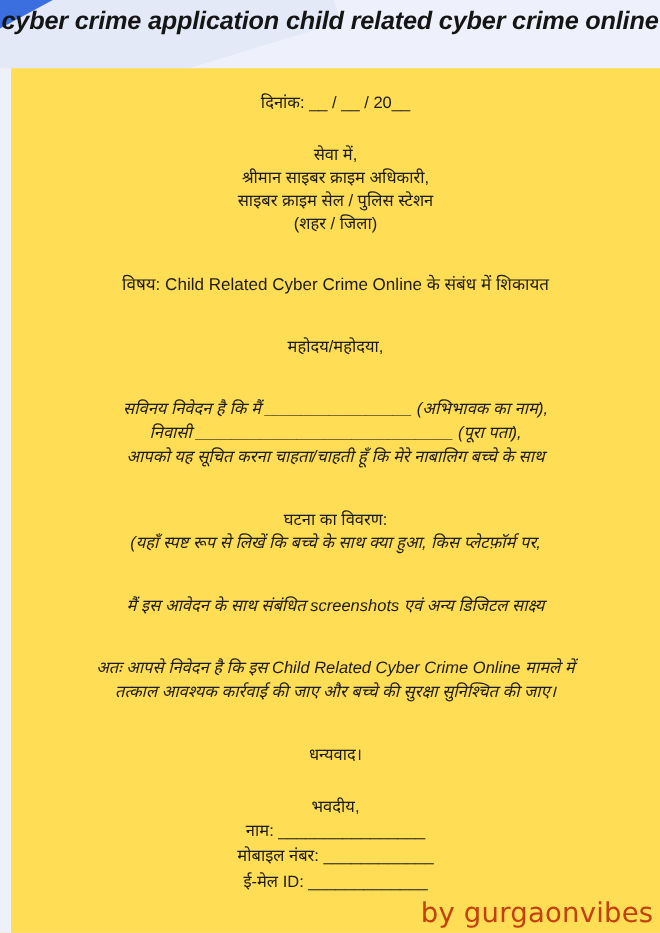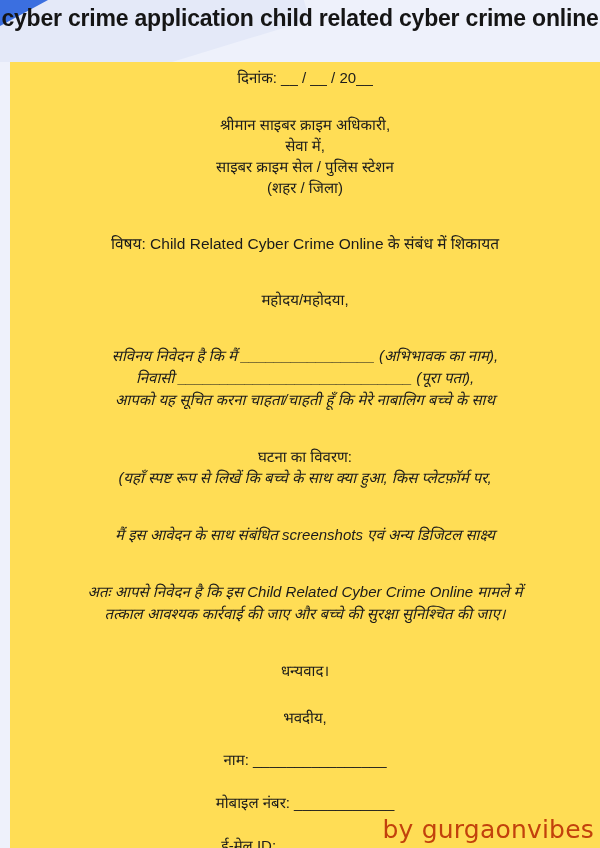--- a/index.html
+++ b/index.html
@@ -16,20 +16,21 @@
   }
 
   
   #header-band {
     position: absolute;
     left: 0; top: 0;
     width: 600px;
     height: 62px;
     background: #eef1fb;
     overflow: hidden;
+    font-style: italic;
   }
   #corner-wedge {
     position: absolute;
     left: 0; top: 0;
     width: 0; height: 0;
     border-top: 26px solid #3b6fe0;
     border-right: 48px solid transparent;
   }
   #diag-sheen {
     position: absolute;
@@ -68,32 +69,31 @@
     text-align: center;
     font-size: 15px;
     line-height: 21px;
     color: #1b1b1b;
     white-space: nowrap;
   }
 
   .gap-sm { height: 9px; }
   .gap-lg { height: 26px; }
 
-  #date-line { margin-top: 5px; font-size: 15px; }
+  #date-line { margin-top: 21px; font-size: 15px; }
 
   #subject-line { font-size: 15.5px; }
 
   .para-line { font-size: 15px; line-height: 22px; font-style: italic; }
 
   .field-line {
     text-align: center;
     font-size: 15px;
     line-height: 23px;
     white-space: nowrap;
-    margin-top: 20px;
   }
 
   
   #watermark {
     position: absolute;
     right: 6px;
     bottom: 4px;
     font-size: 25px;
     color: #c2410c;
     letter-spacing: 0.2px;
@@ -109,22 +109,22 @@
   <div id="page-title">cyber crime application child related cyber crime online</div>
 </div>
 
 <div id="letter-sheet">
 
   <div class="ln" id="date-line">दिनांक: __ / __ / 20__</div>
 
   <div class="gap-lg"></div>
 
   <div>
+    <div class="ln">सेवा में,</div>
     <div class="ln">श्रीमान साइबर क्राइम अधिकारी,</div>
-    <div class="ln">सेवा में,</div>
     <div class="ln">साइबर क्राइम सेल / पुलिस स्टेशन</div>
     <div class="ln">(शहर / जिला)</div>
   </div>
 
   <div class="gap-lg"></div>
   <div class="gap-sm"></div>
 
   <div class="ln" id="subject-line">विषय: Child Related Cyber Crime Online के संबंध में शिकायत</div>
 
   <div class="gap-lg"></div>

